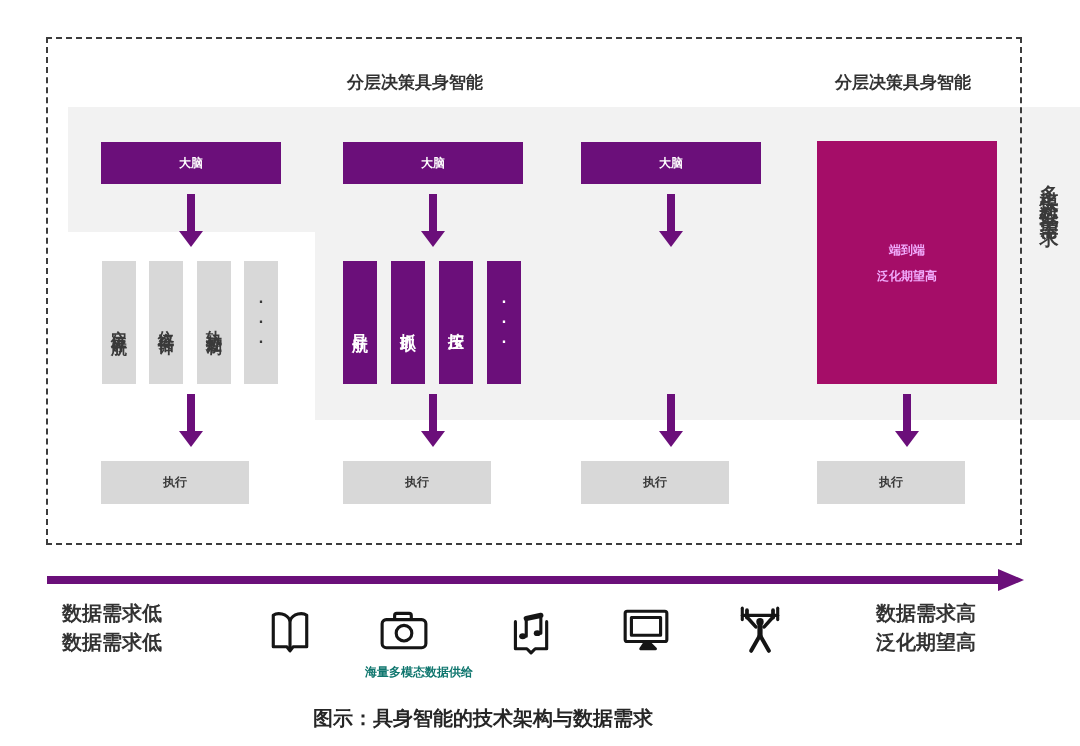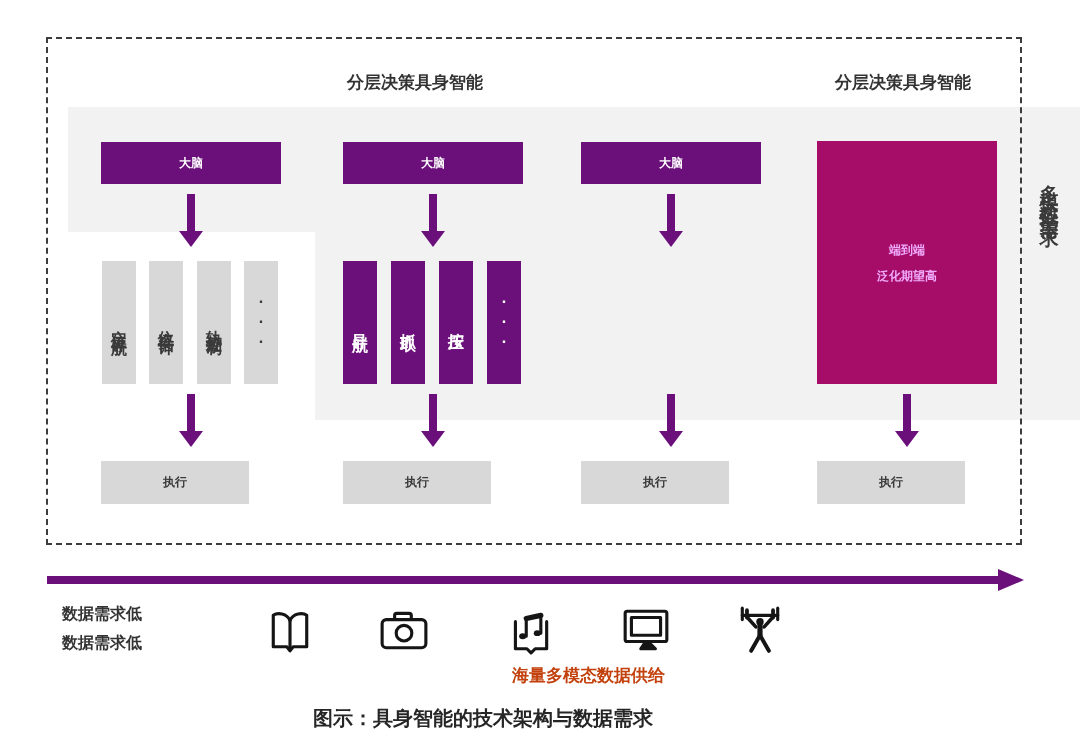--- a/index.html
+++ b/index.html
@@ -55,33 +55,33 @@
 
   #right-vertical-label{position:absolute;left:1036px;top:170px;z-index:4;
     writing-mode:vertical-rl;text-orientation:upright;
     font-size:19px;font-weight:700;letter-spacing:7px;color:var(--ink);}
 
   #harrow-shaft{position:absolute;left:47px;top:576px;width:952px;height:8px;background:var(--purple);z-index:2;}
   #harrow-head{position:absolute;left:998px;top:569px;width:0;height:0;z-index:2;
     border-top:11px solid transparent;border-bottom:11px solid transparent;
     border-left:26px solid var(--purple);}
 
-  .axis-text{position:absolute;top:599px;font-size:16px;font-weight:600;color:#333;
+  .axis-text{position:absolute;top:599px;font-size:20px;font-weight:600;color:#333;
     line-height:29px;z-index:2;}
   #axis-left{left:62px;}
   #axis-right{left:876px;}
 
   .data-icon{position:absolute;top:604px;width:52px;height:52px;z-index:2;
     display:flex;align-items:center;justify-content:center;}
   #icon-book{left:264px;} #icon-camera{left:378px;} #icon-music{left:504px;}
   #icon-monitor{left:620px;} #icon-lifter{left:734px;}
   .data-icon svg{display:block;}
 
-  #supply-label{position:absolute;left:365px;top:664px;width:300px;text-align:right;
-    font-size:17px;font-weight:600;color:#c2410c;z-index:2;}
+  #supply-label{position:absolute;left:365px;top:664px;width:300px;text-align:left;
+    font-size:12px;font-weight:600;color:#0f766e;z-index:2;}
 
   #caption{position:absolute;left:233px;top:705px;width:500px;text-align:center;
     font-size:20px;font-weight:700;color:#262626;z-index:2;}
 </style>
 </head>
 <body>
 
 <div id="stage">
 
   <div id="gray-a" class="gray-band"></div>
@@ -164,20 +164,24 @@
   <div class="box exec" style="left:817px">执行</div>
 
   <div id="right-vertical-label">多模态数据需求</div>
 
   <div id="harrow-shaft"></div>
   <div id="harrow-head"></div>
 
   <div id="axis-left" class="axis-text">
     <div>数据需求低</div>
     <div>数据需求低</div>
+  </div>
+  <div id="axis-right" class="axis-text">
+    <div>数据需求高</div>
+    <div>泛化期望高</div>
   </div>
 
   <div id="icon-book" class="data-icon">
     <svg width="46" height="46" viewBox="0 0 44 44" fill="none" stroke="var(--icon)" stroke-width="3" stroke-linejoin="round" stroke-linecap="round">
       <path d="M22 13 C19 6 10 5 6 8 L6 38 L19 38 L22 42 L25 38 L38 38 L38 8 C34 5 25 6 22 13 Z"></path>
       <path d="M22 13 L22 38"></path>
     </svg>
   </div>
   <div id="icon-camera" class="data-icon">
     <svg width="50" height="44" viewBox="0 0 48 42" fill="none" stroke="var(--icon)" stroke-width="3" stroke-linejoin="round">

